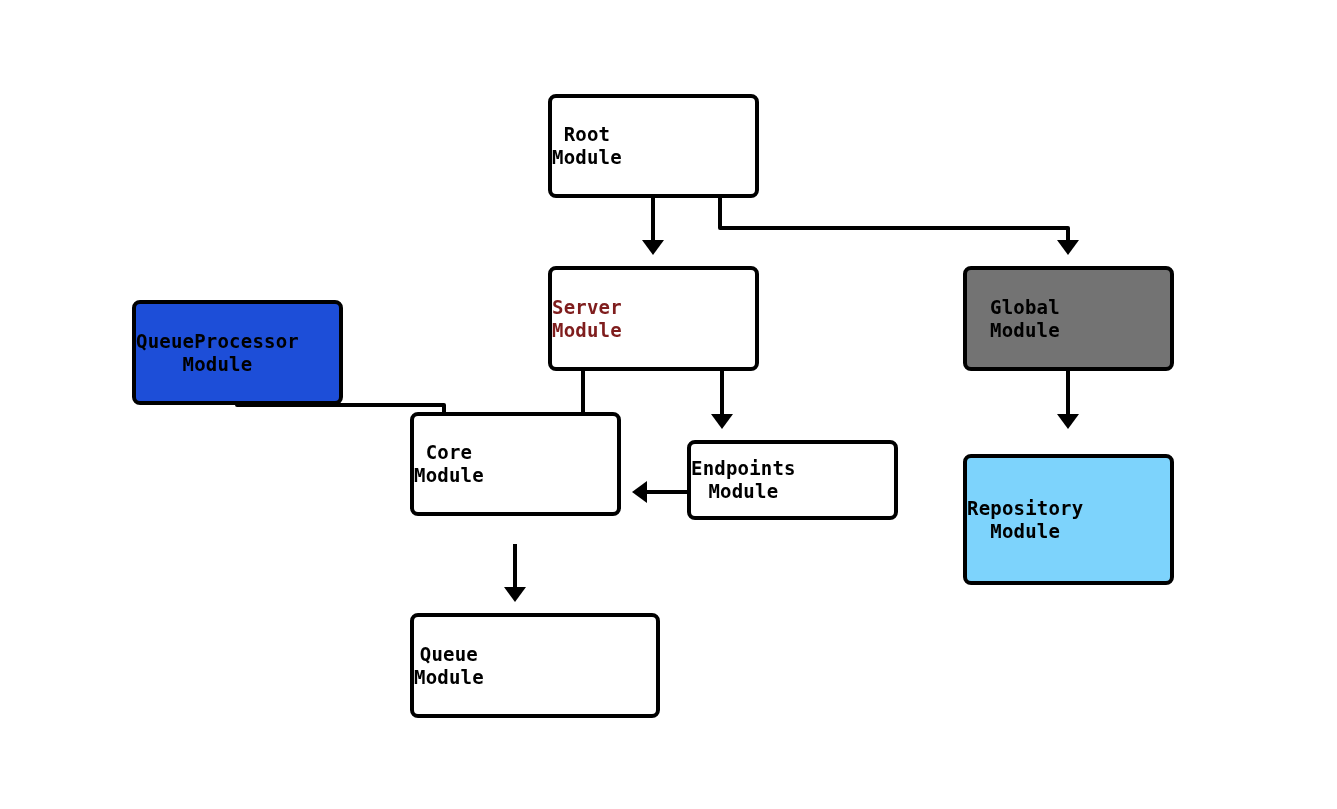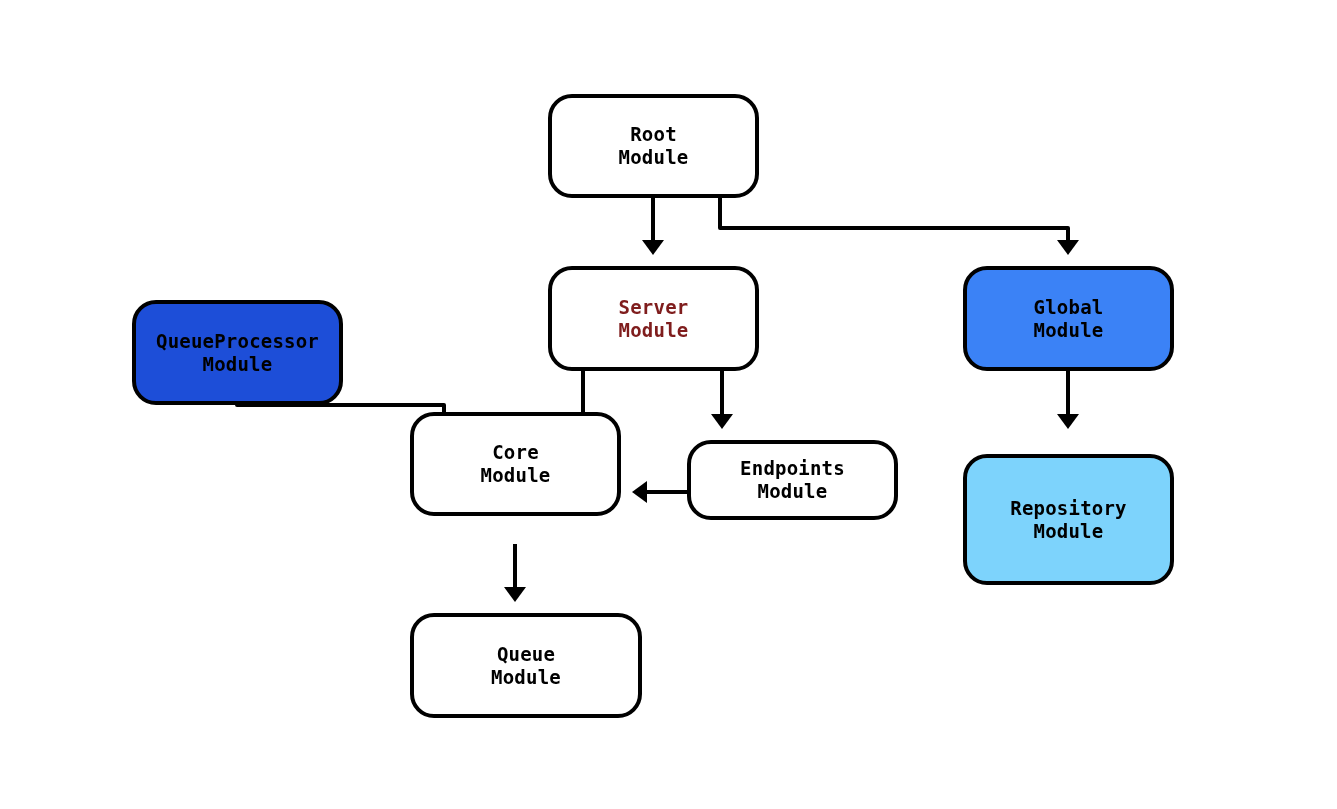--- a/index.html
+++ b/index.html
@@ -22,24 +22,24 @@
     top: 0;
     width: 1337px;
     height: 809px;
     pointer-events: none;
   }
   .node {
     position: absolute;
     box-sizing: border-box;
     background: #ffffff;
     border: 4px solid #000000;
-    border-radius: 24px;
+    border-radius: 8px;
     display: flex;
     flex-direction: column;
-    align-items: center;
+    align-items: flex-start;
     justify-content: center;
     z-index: 2;
   }
   .node-label {
     font-family: "DejaVu Sans Mono", "Liberation Mono", monospace;
     font-size: 19px;
     line-height: 23px;
     font-weight: 700;
     color: #000000;
     text-align: center;
@@ -84,35 +84,35 @@
 Module</div>
       </div>
       <div class="node" style="left: 132px; top: 266px; width: 211px; height: 105px; border-color: rgb(0, 0, 0); background: #1d4ed8; margin-top: 34px;">
         <div class="node-label" style="color: rgb(0, 0, 0);">QueueProcessor
 Module</div>
       </div>
       <div class="node" style="left: 548px; top: 266px; width: 211px; height: 105px; border-color: rgb(0, 0, 0); background: rgb(255, 255, 255);">
         <div class="node-label" style="color: #7f1d1d;">Server
 Module</div>
       </div>
-      <div class="node" style="left: 963px; top: 266px; width: 211px; height: 105px; border-color: rgb(0, 0, 0); background: #3b82f6;">
+      <div class="node" style="left: 963px; top: 266px; width: 211px; height: 105px; border-color: rgb(0, 0, 0); background: #737373; padding-left: 23px;">
         <div class="node-label" style="color: rgb(0, 0, 0);">Global
 Module</div>
       </div>
       <div class="node" style="left: 410px; top: 412px; width: 211px; height: 104px; border-color: rgb(0, 0, 0); background: rgb(255, 255, 255);">
         <div class="node-label" style="color: rgb(0, 0, 0);">Core
 Module</div>
       </div>
       <div class="node" style="left: 687px; top: 440px; width: 211px; height: 80px; border-color: rgb(0, 0, 0); background: rgb(255, 255, 255);">
         <div class="node-label" style="color: rgb(0, 0, 0);">Endpoints
 Module</div>
       </div>
       <div class="node" style="left: 963px; top: 440px; width: 211px; height: 131px; border-color: rgb(0, 0, 0); background: #7dd3fc; margin-top: 14px;">
         <div class="node-label" style="color: rgb(0, 0, 0);">Repository
 Module</div>
       </div>
-      <div class="node" style="left: 410px; top: 613px; width: 232px; height: 105px; border-color: rgb(0, 0, 0); background: rgb(255, 255, 255);">
+      <div class="node" style="left: 410px; top: 613px; width: 250px; height: 105px; border-color: rgb(0, 0, 0); background: rgb(255, 255, 255);">
         <div class="node-label" style="color: rgb(0, 0, 0);">Queue
 Module</div>
       </div>
     </div>
 
 </div>
 
 </body></html>

